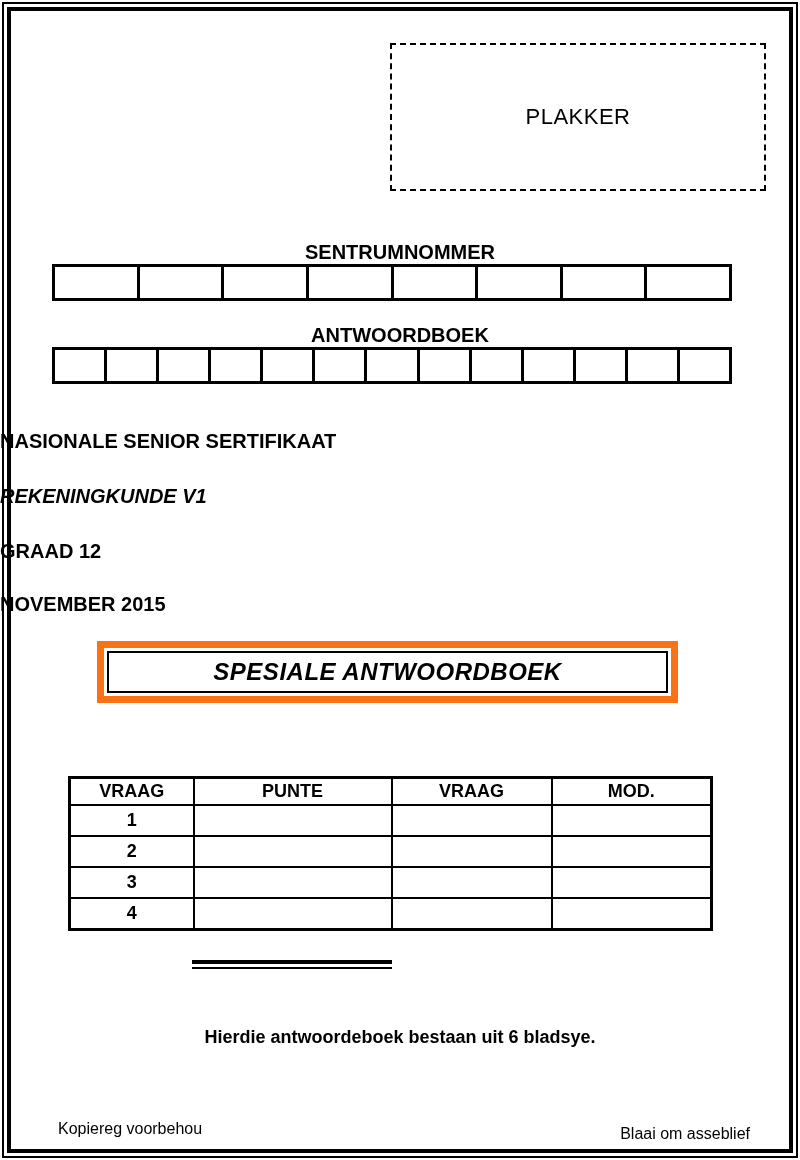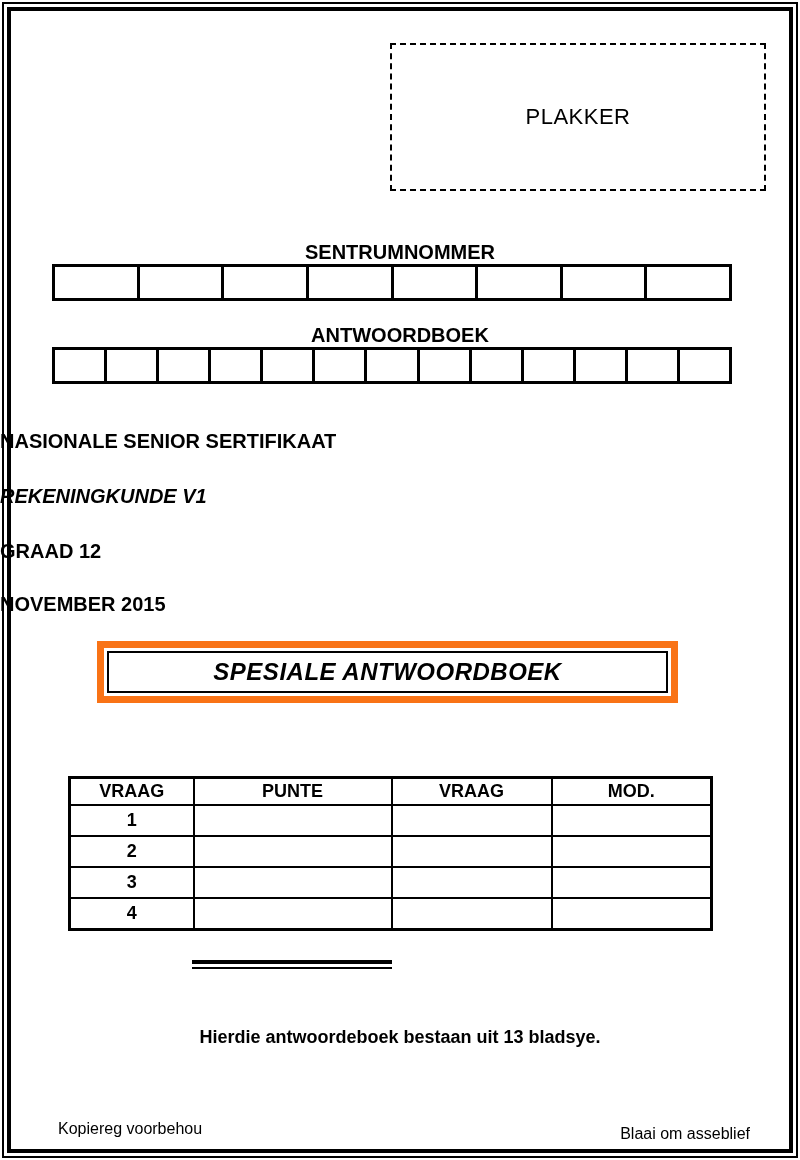--- a/index.html
+++ b/index.html
@@ -241,16 +241,16 @@
         <td class="row-label">4</td>
         <td></td>
         <td></td>
         <td></td>
       </tr>
     </tbody>
 </table>
 
 <div class="total-underline"></div>
 
-<div class="pages-note">Hierdie antwoordeboek bestaan uit 13 bladsye.</div>
+<div class="pages-note">Hierdie antwoordeboek bestaan uit 6 bladsye.</div>
 
 <div class="footer-left">Kopiereg voorbehou</div>
 <div class="footer-right">Blaai om asseblief</div>
 
 </body></html>

